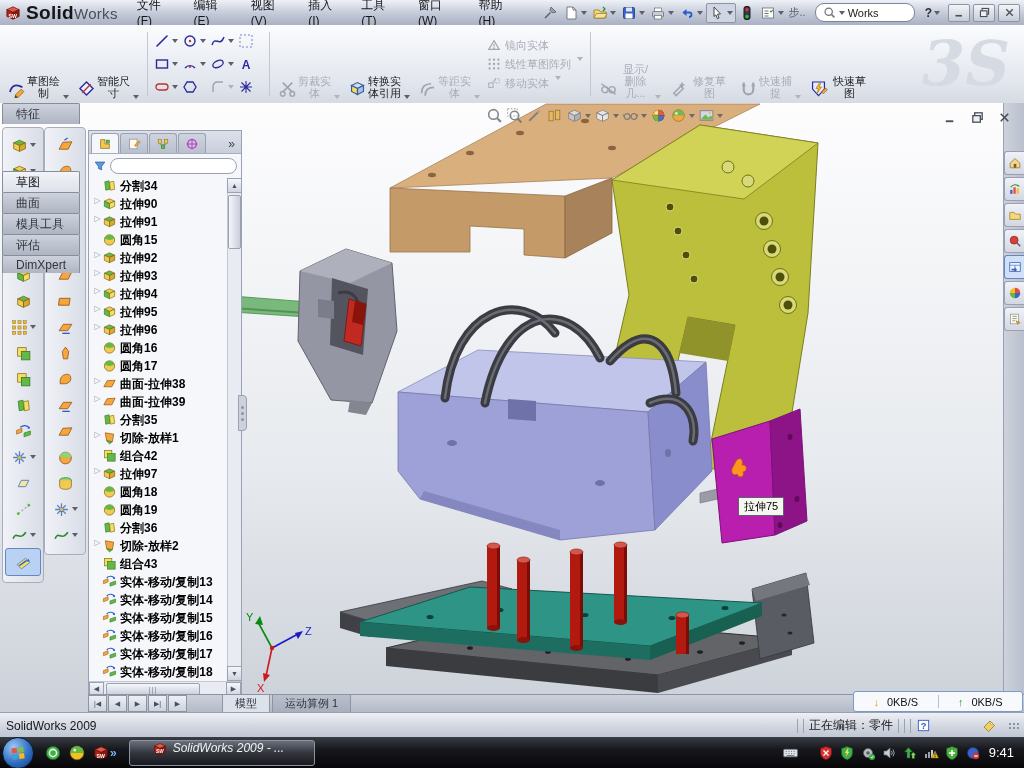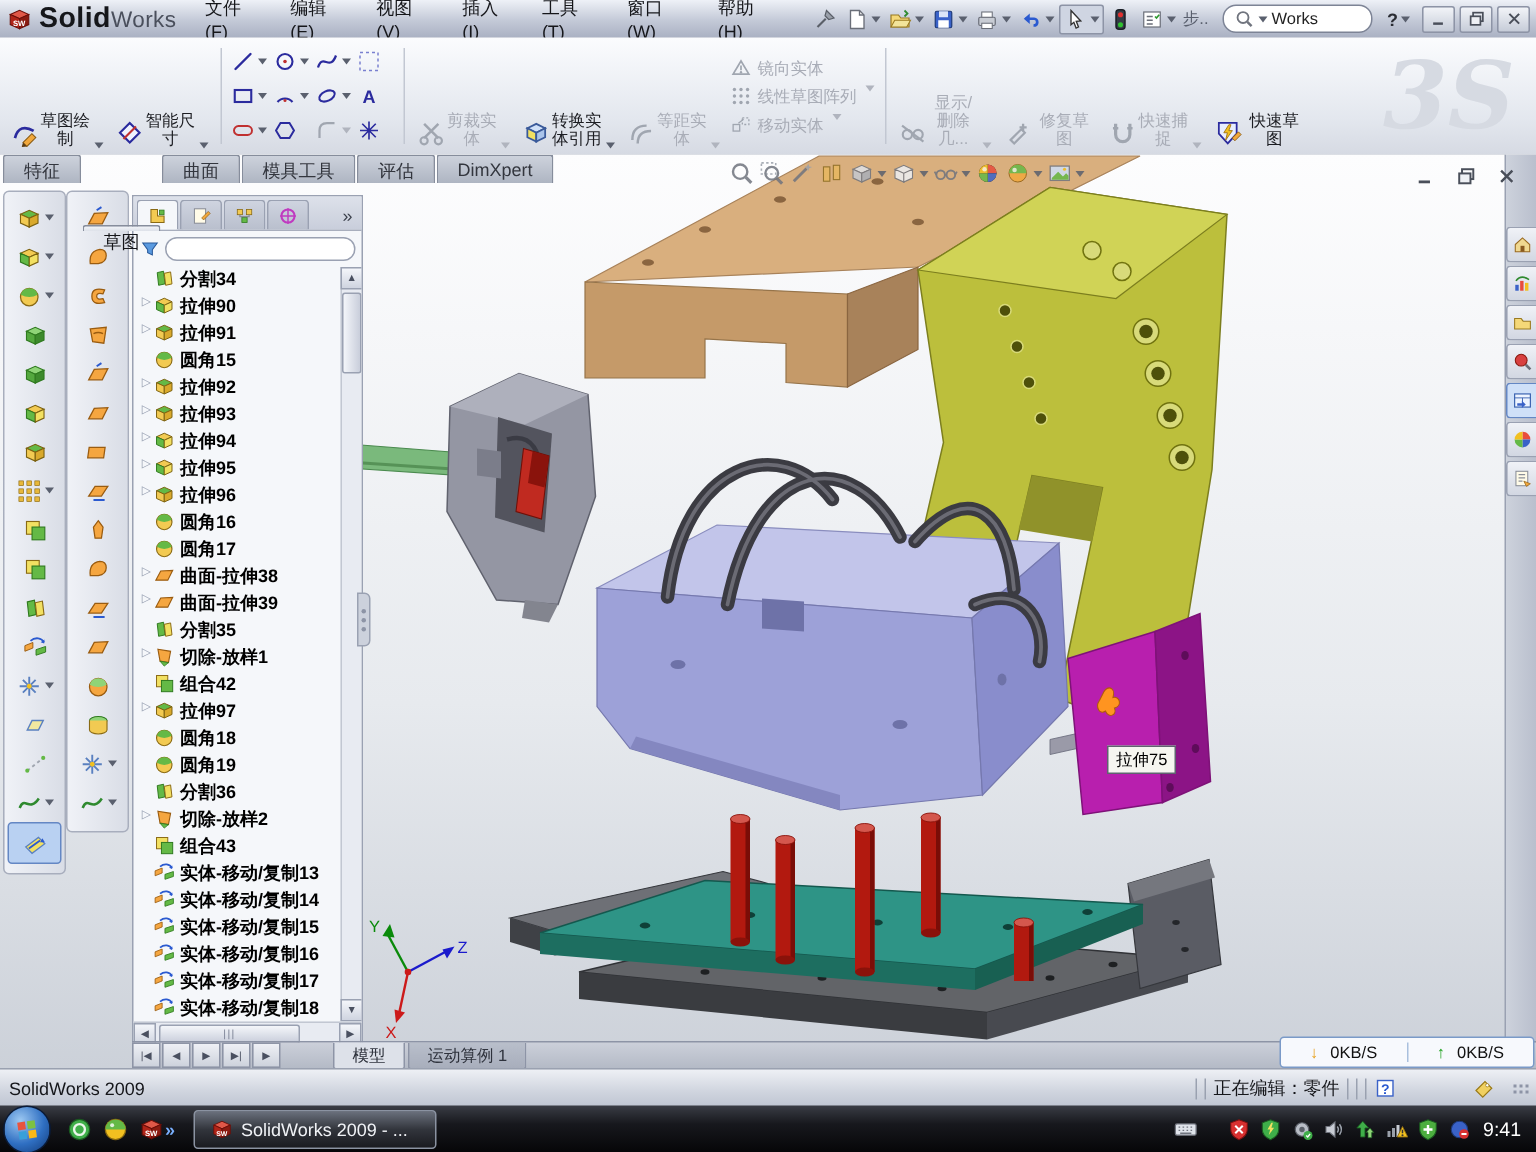--- a/index.html
+++ b/index.html
@@ -44,21 +44,21 @@
   .cmbtn .cmlabel{font-size:11px;line-height:12px;text-align:center;color:#1c1d22;margin-top:2px;}
   .cmbtn.dis .cmlabel{color:#a9adb7;}
   .cmbtn .cmic{height:20px;}
   .cmgrid{display:grid;grid-template-columns:repeat(4,27px);grid-auto-rows:22px;
     align-content:center;gap:1px;z-index:1;}
   .gcell{display:flex;align-items:center;border-radius:2px;padding-left:1px;}
   .cmstack{display:flex;flex-direction:column;justify-content:center;gap:2px;z-index:1;}
   .stackrow{display:flex;align-items:flex-start;gap:4px;padding:1px 2px;}
   .stackrow .slabel{font-size:11px;color:#a9adb7;white-space:nowrap;}
   
-  #tabstrip{left:2px;top:0;height:19px;display:flex;z-index:6;}
+  #tabstrip{left:2px;top:0;height:19px;display:flex;z-index:6;flex-direction:column;}
   .rtab{padding:2px 13px 1px;margin-right:1px;font-size:12px;color:#33363e;
     background:linear-gradient(#cdd2dc,#aeb5c2);border:1px solid #868d9c;border-bottom:none;
     border-radius:2px 2px 0 0;}
   .rtab.active{background:linear-gradient(#f2f4f8,#dde1e9);color:#15161a;position:relative;top:0;margin-top:47px;}
   
   #workarea{left:0;top:103px;width:1024px;height:609px;
     background:linear-gradient(#fdfdfe,#e7eaee 60%,#ccd1d9);overflow:hidden;}
   #scene{position:absolute;inset:0;}
   #headsup{left:486px;top:4px;display:flex;gap:3px;align-items:center;z-index:5;}
   .hicon{display:flex;align-items:center;opacity:.85;}
@@ -143,23 +143,23 @@
   
   #taskbar{left:0;top:737px;width:1024px;height:31px;
     background:linear-gradient(#3a3d45,#17181d 40%,#060608);display:flex;align-items:center;}
   #orb{width:30px;height:30px;border-radius:50%;margin-left:2px;position:relative;
     background:radial-gradient(circle at 35% 30%,#9cc8f2,#2f6fc2 55%,#123a78);
     border:1px solid #0a1a36;display:flex;align-items:center;justify-content:center;}
   #quicklaunch{display:flex;align-items:center;gap:6px;margin-left:10px;}
   .qlicon{display:flex;}
   #ql-chevron{color:#7ab0ff;font-weight:bold;font-size:12px;}
   #taskbtns{display:flex;gap:5px;margin-left:12px;}
-  .taskbtn{height:24px;display:flex;align-items:center;gap:5px;padding:0 10px;min-width:140px;
+  .taskbtn{height:24px;display:flex;align-items:flex-start;gap:5px;padding:0 22px;min-width:140px;
     border-radius:3px;border:1px solid #5a5f6a;color:#f0f2f6;font-size:12px;
-    background:linear-gradient(#4a4f59,#24262c 50%,#101114);}
+    background:linear-gradient(#4a4f59,#24262c 50%,#101114);font-style:italic;}
   .taskbtn.active{background:linear-gradient(#6a707c,#32353c 50%,#1a1b20);border-color:#8b93a2;}
   #tray{margin-left:auto;display:flex;align-items:center;gap:5px;}
   #kbicon{margin-right:14px;display:flex;}
   #clock{color:#fff;font-size:13px;margin:0 10px 0 8px;}
   .trayic{display:flex;}
 </style>
 </head>
 <body>
 
 <div id="titlebar" class="abs">

